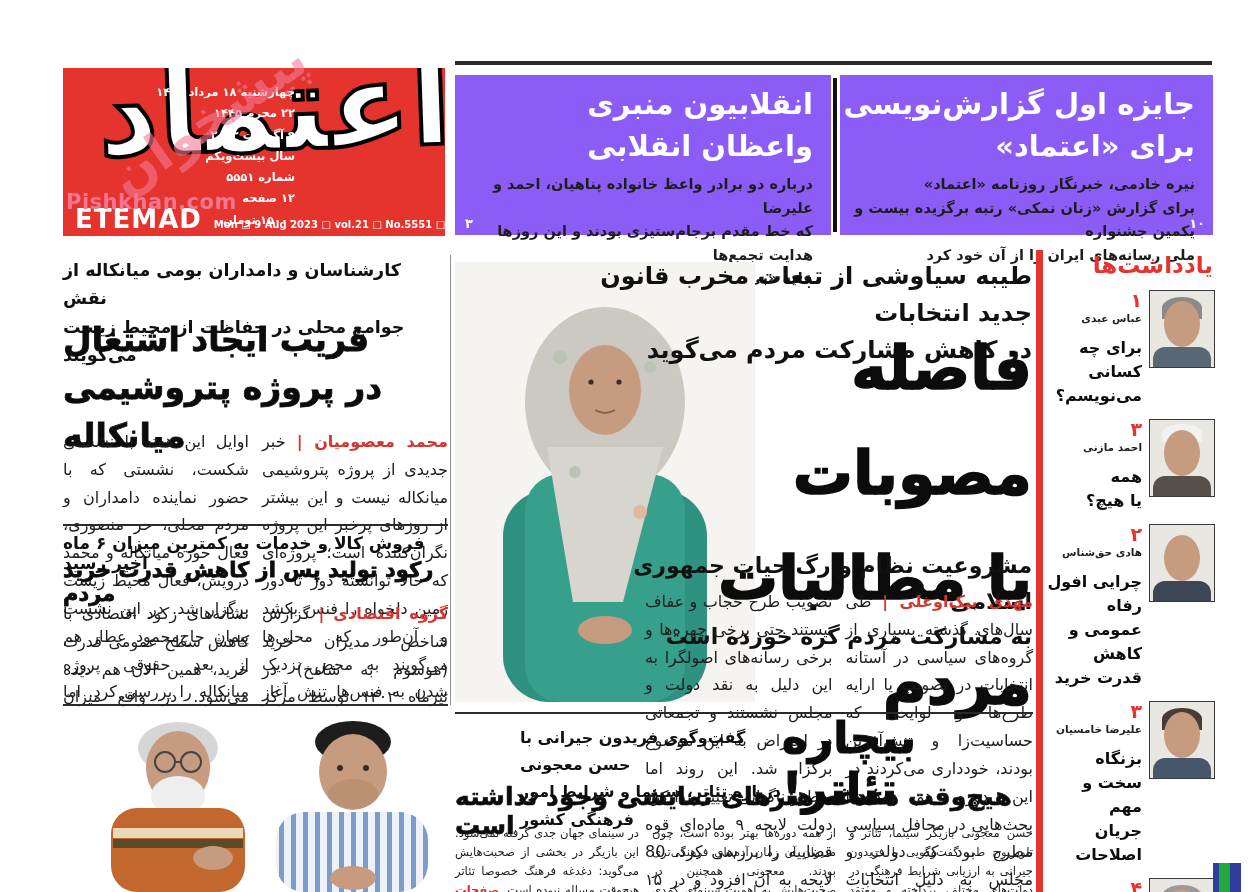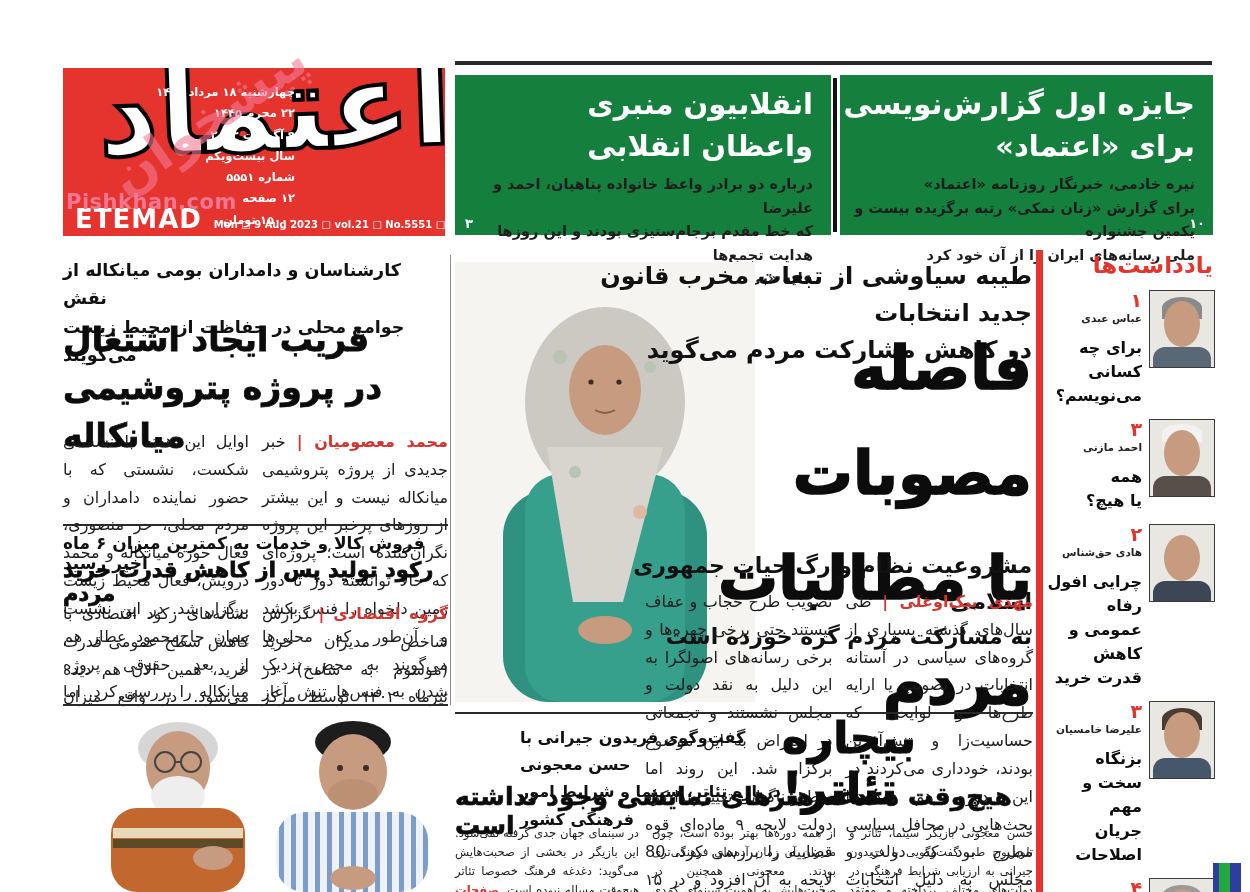--- a/index.html
+++ b/index.html
@@ -17,21 +17,21 @@
   .mast-dates { position:absolute; right:150px; top:14px; width:190px; color:#fff; font-size:11.5px; font-weight:bold;
                 line-height:1.85; text-align:right; z-index:3; }
   .mast-en { position:absolute; left:12px; bottom:2px; right:6px; direction:ltr; display:flex; align-items:baseline; gap:12px; z-index:3; }
   .mast-en .etemad { color:#fff; font-size:26px; font-weight:bold; letter-spacing:1px; }
   .mast-en .eninfo { color:#fff; font-size:10px; font-weight:bold; white-space:nowrap; }
   .wm1 { left:58px; top:190px; color:rgba(243,122,150,0.95); font-size:21px; font-weight:bold; z-index:6; direction:ltr; letter-spacing:0.5px;margin-left:8px; }
   .wm2 { left:95px; top:88px; color:rgba(243,122,150,0.6); font-size:52px; font-weight:bold; z-index:6; transform:rotate(-35deg); }
 
   
   .toprule { left:455px; top:61px; width:757px; height:4px; background:#2a2a2a; }
-  .graybox { top:75px; height:160px; background:#15803d; }
+  .graybox { top:75px; height:160px; background:#8b5cf6; }
   .gb-left { left:455px; width:376px; }
   .gb-right { left:840px; width:373px; }
   .gb-divider { left:833px; top:78px; width:4px; height:154px; background:#111; }
   .gb-head { color:#fff; font-size:29px; font-weight:bold; line-height:1.45; padding:8px 18px 0 0; }
   .gb-body { color:#1d1d1d; font-size:14.5px; font-weight:bold; line-height:1.62; padding:6px 18px 0 0; }
   .gb-num { position:absolute; bottom:4px; color:#fff; font-size:13px; font-weight:bold; }
   .gb-num.nl { left:10px; } .gb-num.nr { right:8px; }
 
   
   .vrule-main { left:450px; top:255px; width:1px; height:450px; background:#909090; }

